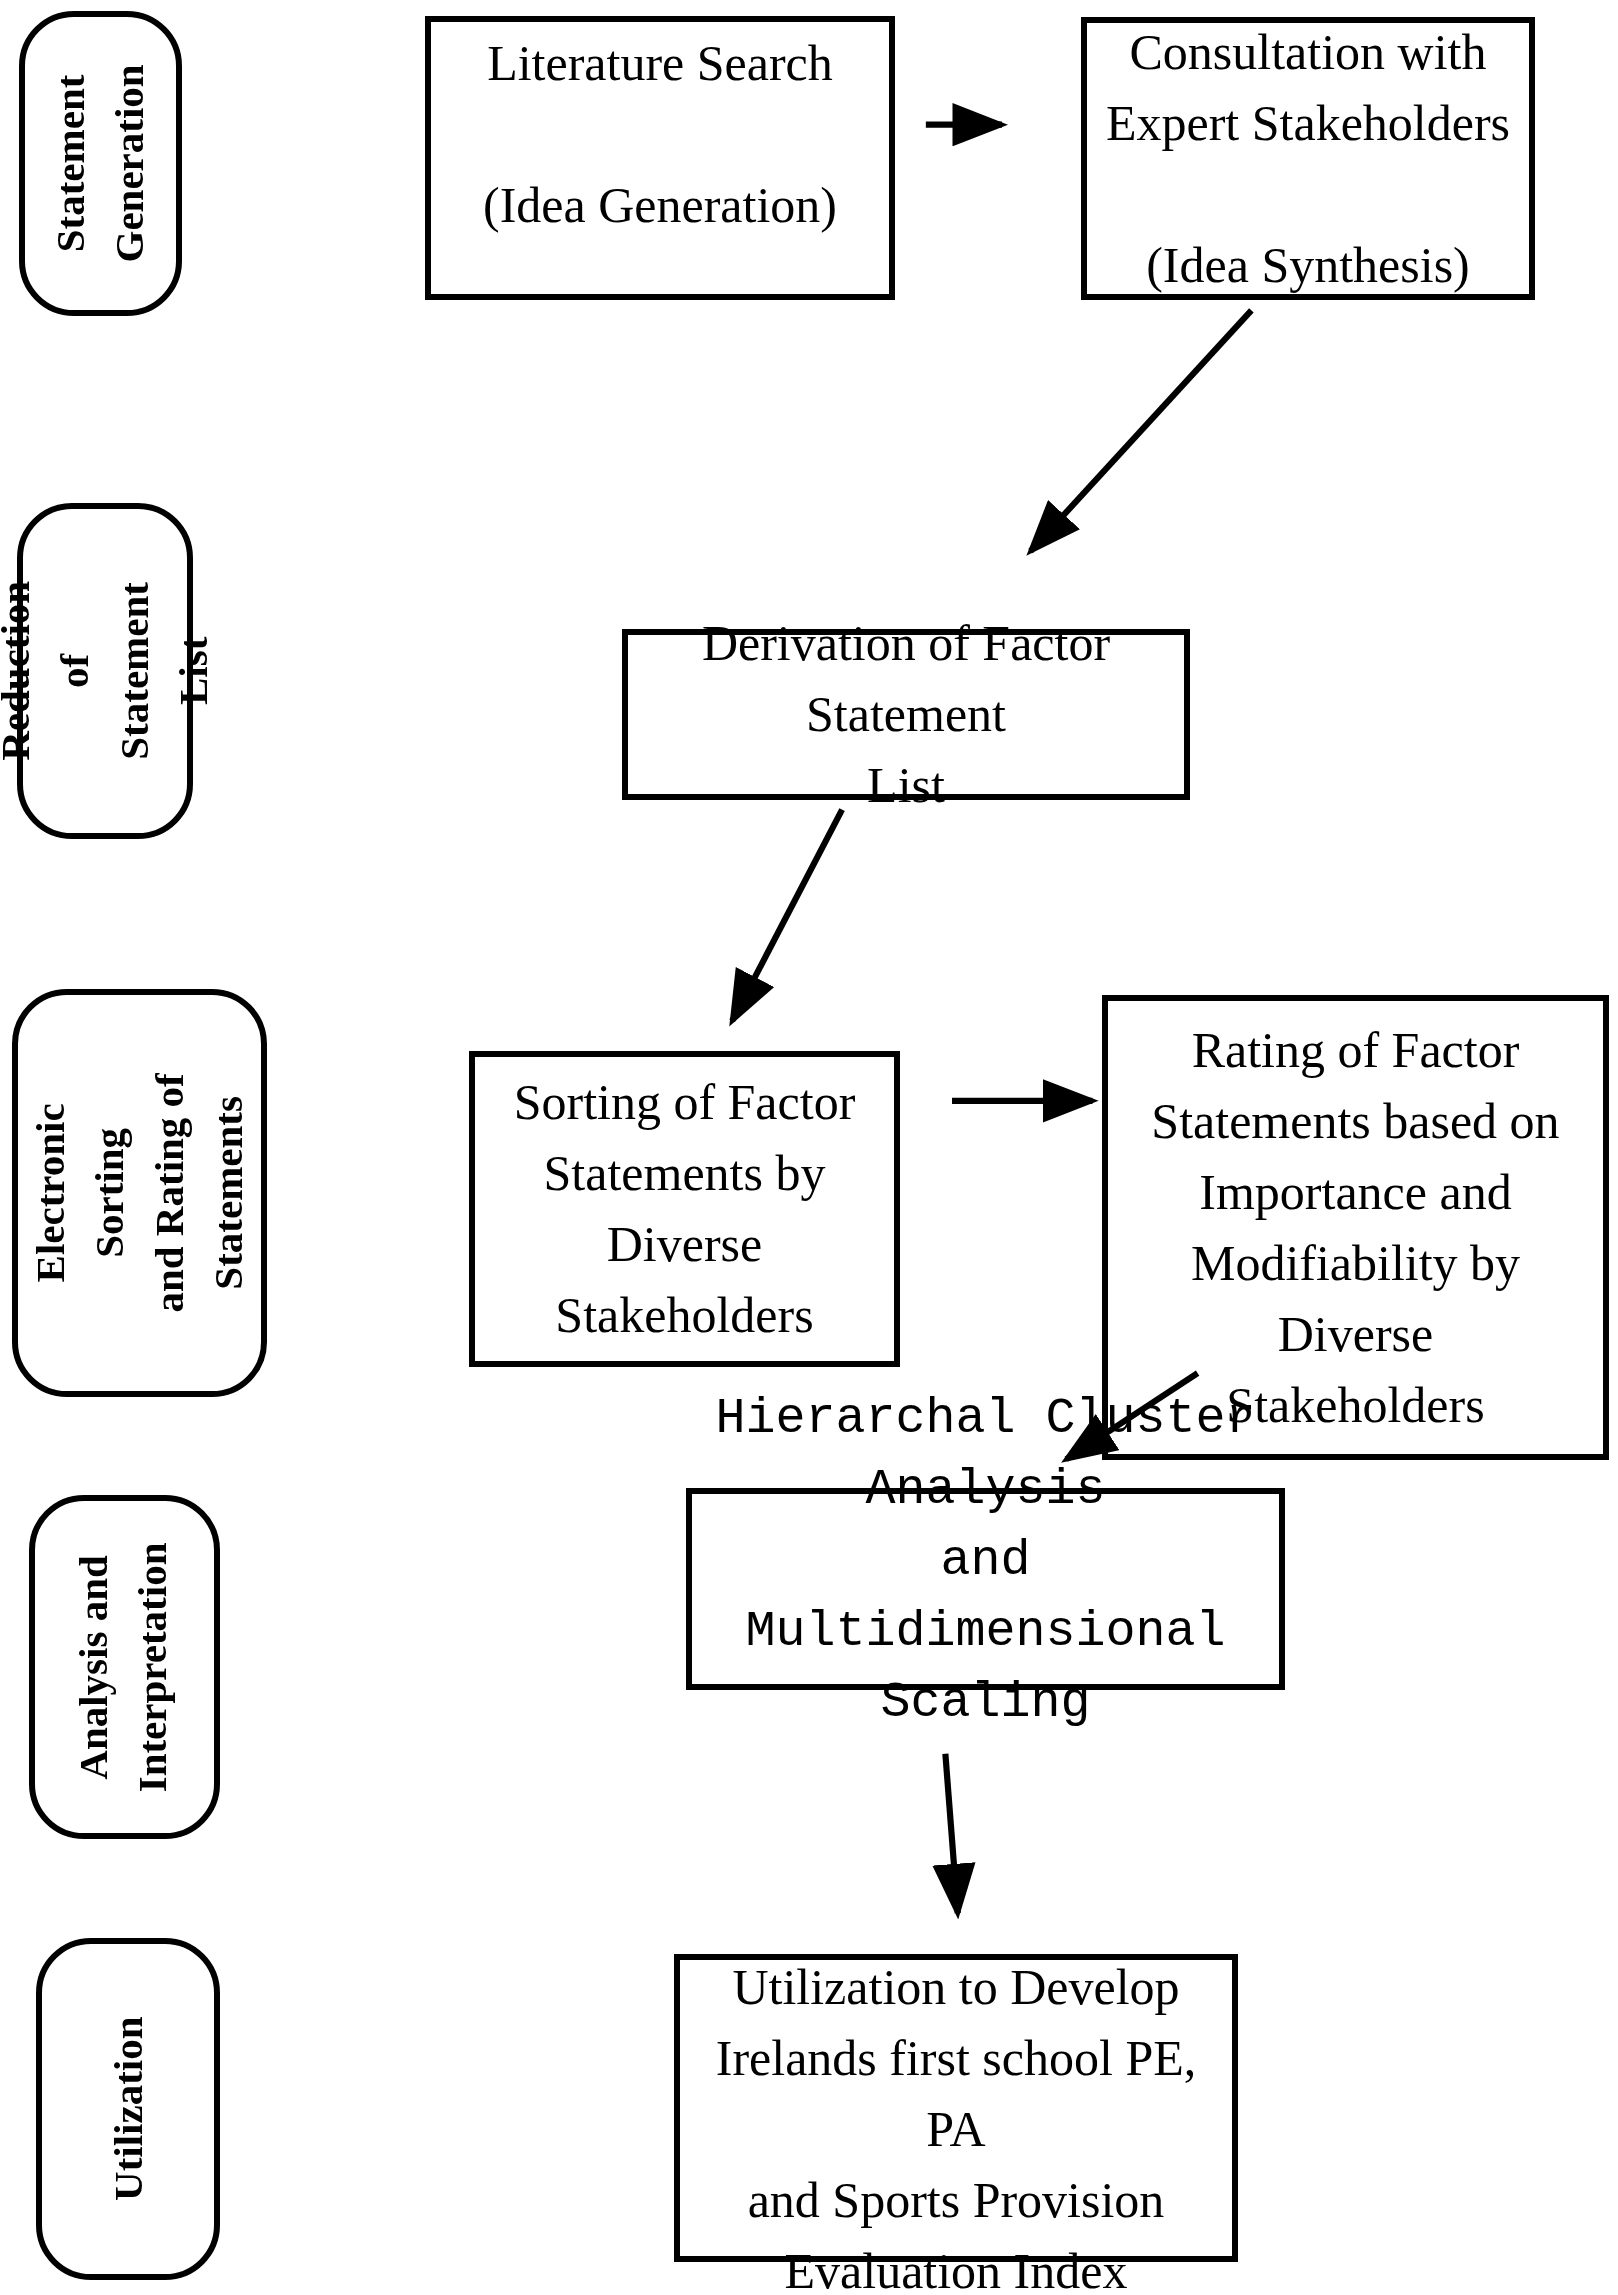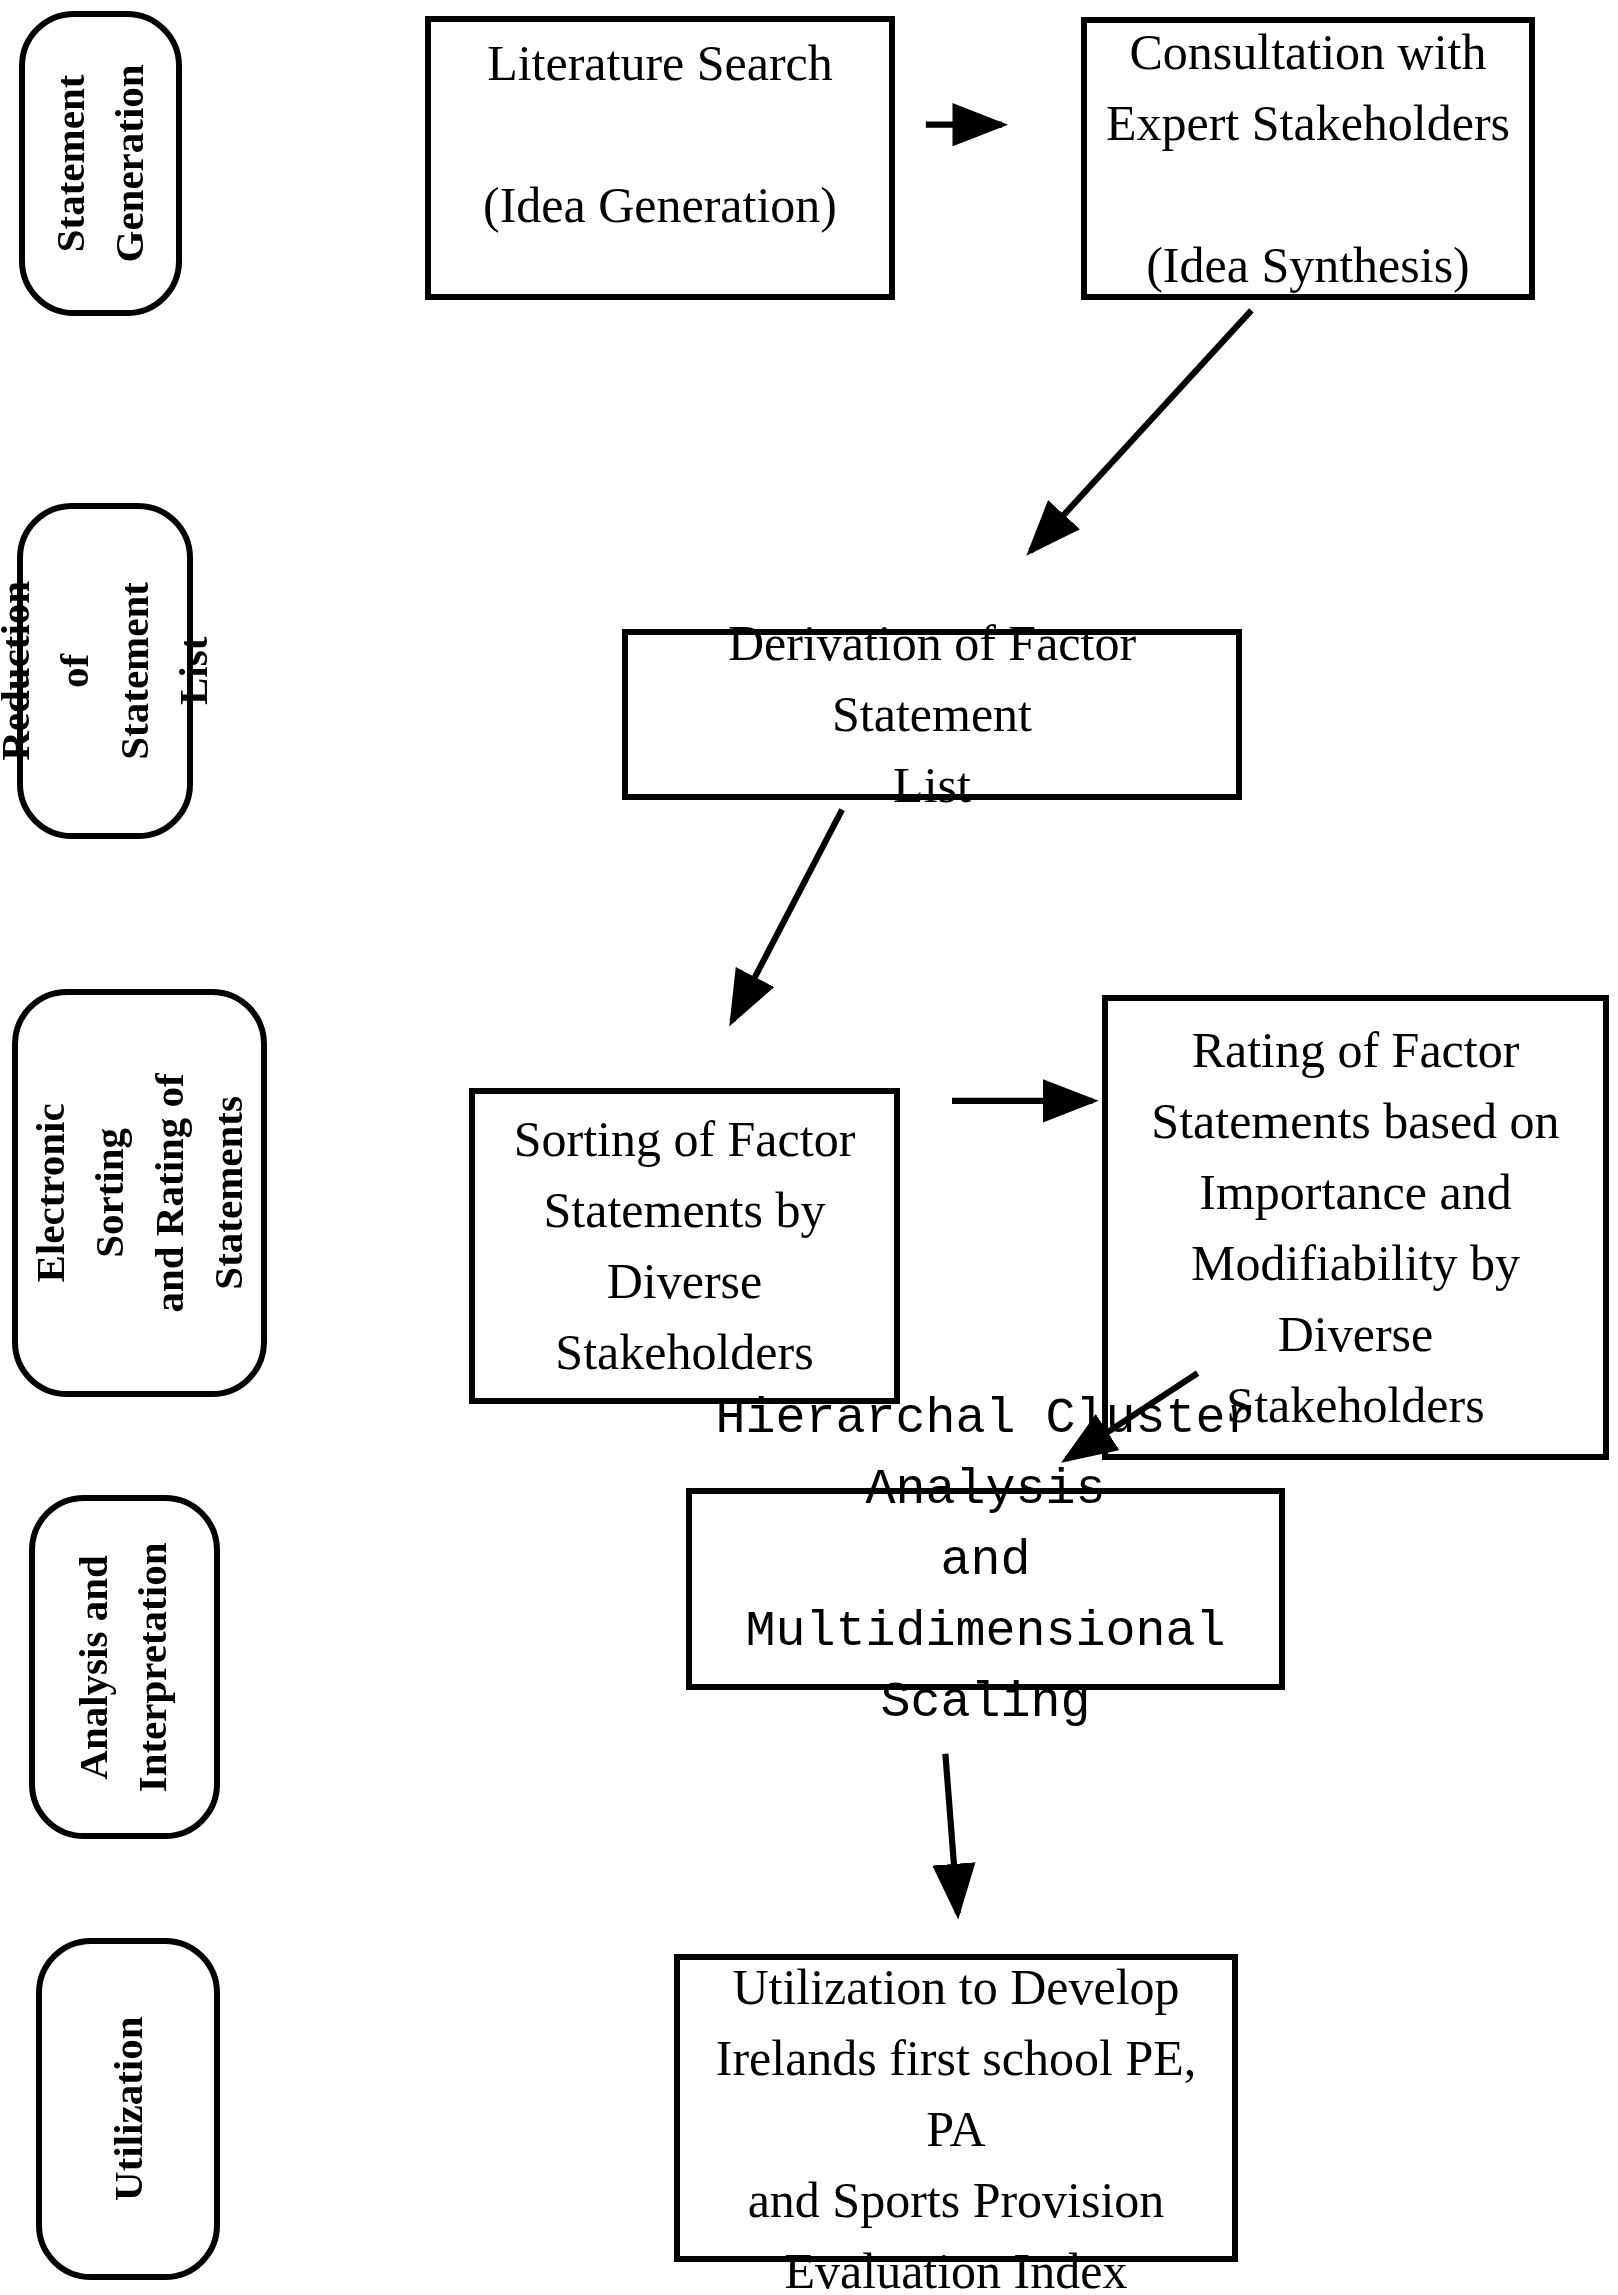--- a/index.html
+++ b/index.html
@@ -93,26 +93,26 @@
 (Idea Generation)</span>
   </div>
 
   <div class="node" style="left:1053px; top:17px; width:454px; height:283px;margin-left:28px;">
     <span class="txt">Consultation with
 Expert Stakeholders
 
 (Idea Synthesis)</span>
   </div>
 
-  <div class="node" style="left:622px; top:629px; width:620px; height:171px;">
+  <div class="node" style="left:622px; top:629px; width:568px; height:171px;">
     <span class="txt">Derivation of Factor Statement
 List</span>
   </div>
 
-  <div class="node" style="left:469px; top:1088px; width:431px; height:316px;">
+  <div class="node" style="left:469px; top:1051px; width:431px; height:316px;">
     <span class="txt">Sorting of Factor
 Statements by
 Diverse
 Stakeholders</span>
   </div>
 
   <div class="node" style="left:1102px; top:995px; width:507px; height:465px;">
     <span class="txt">Rating of Factor
 Statements based on
 Importance and

